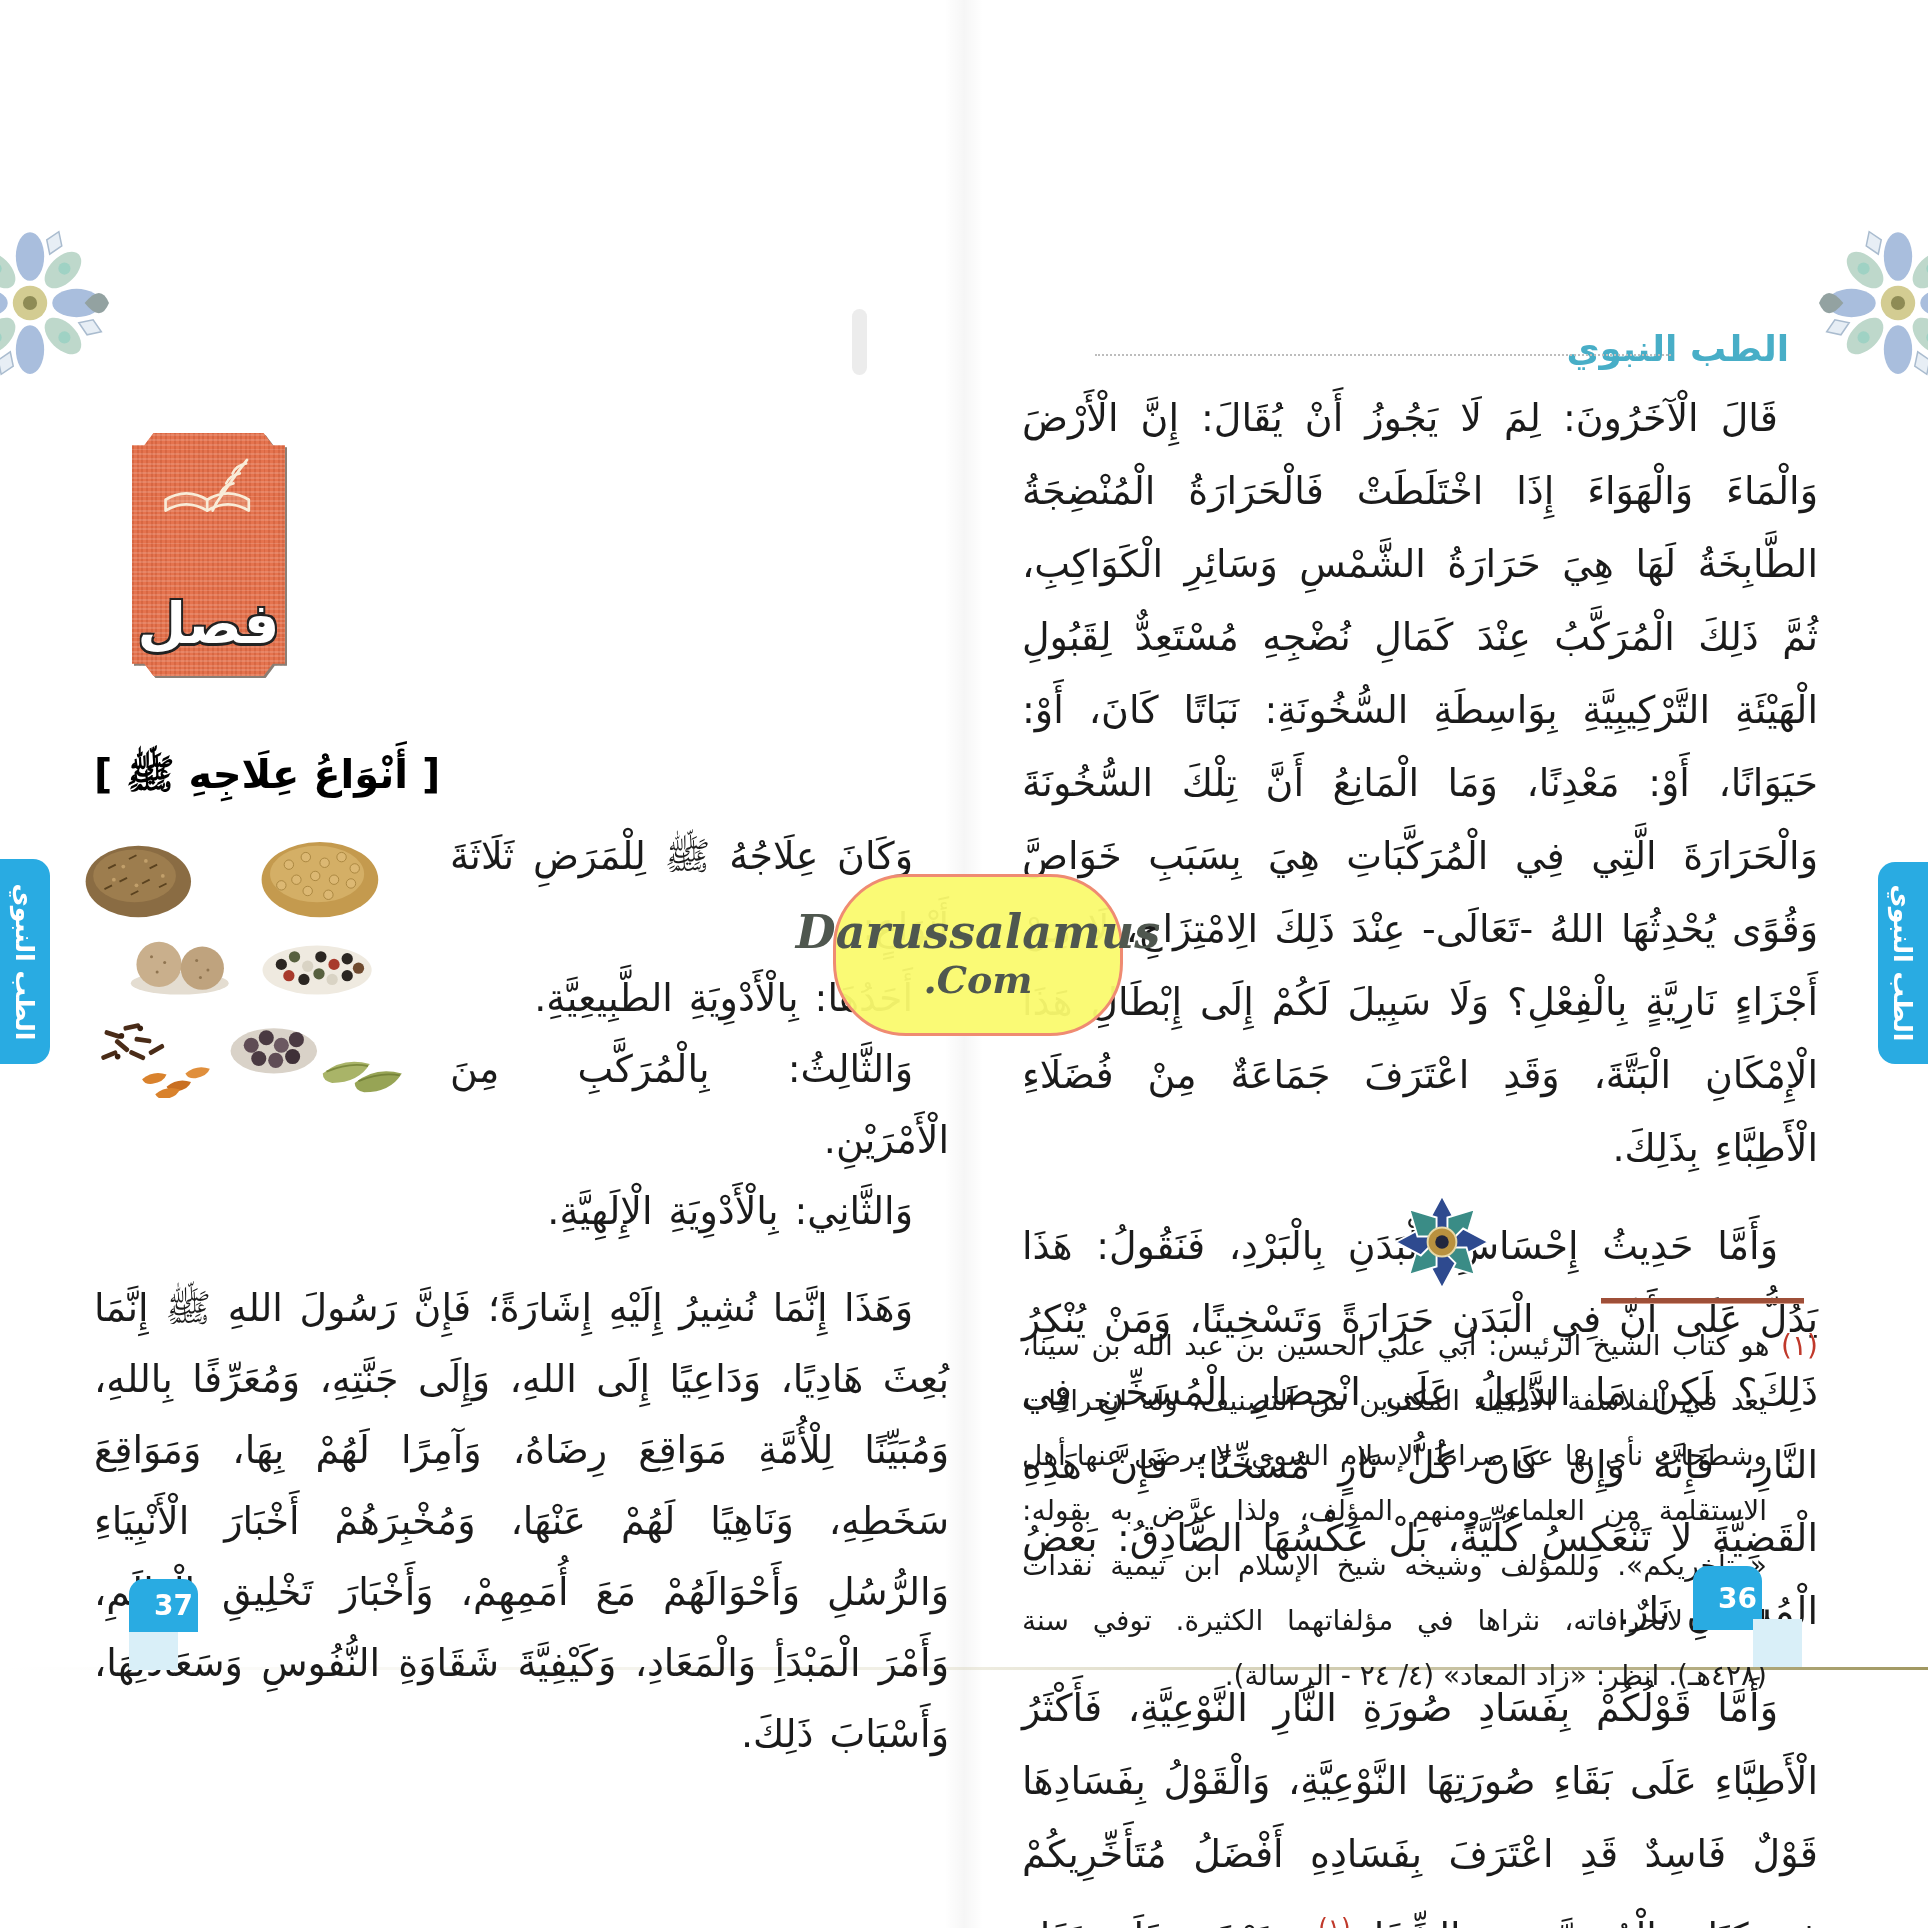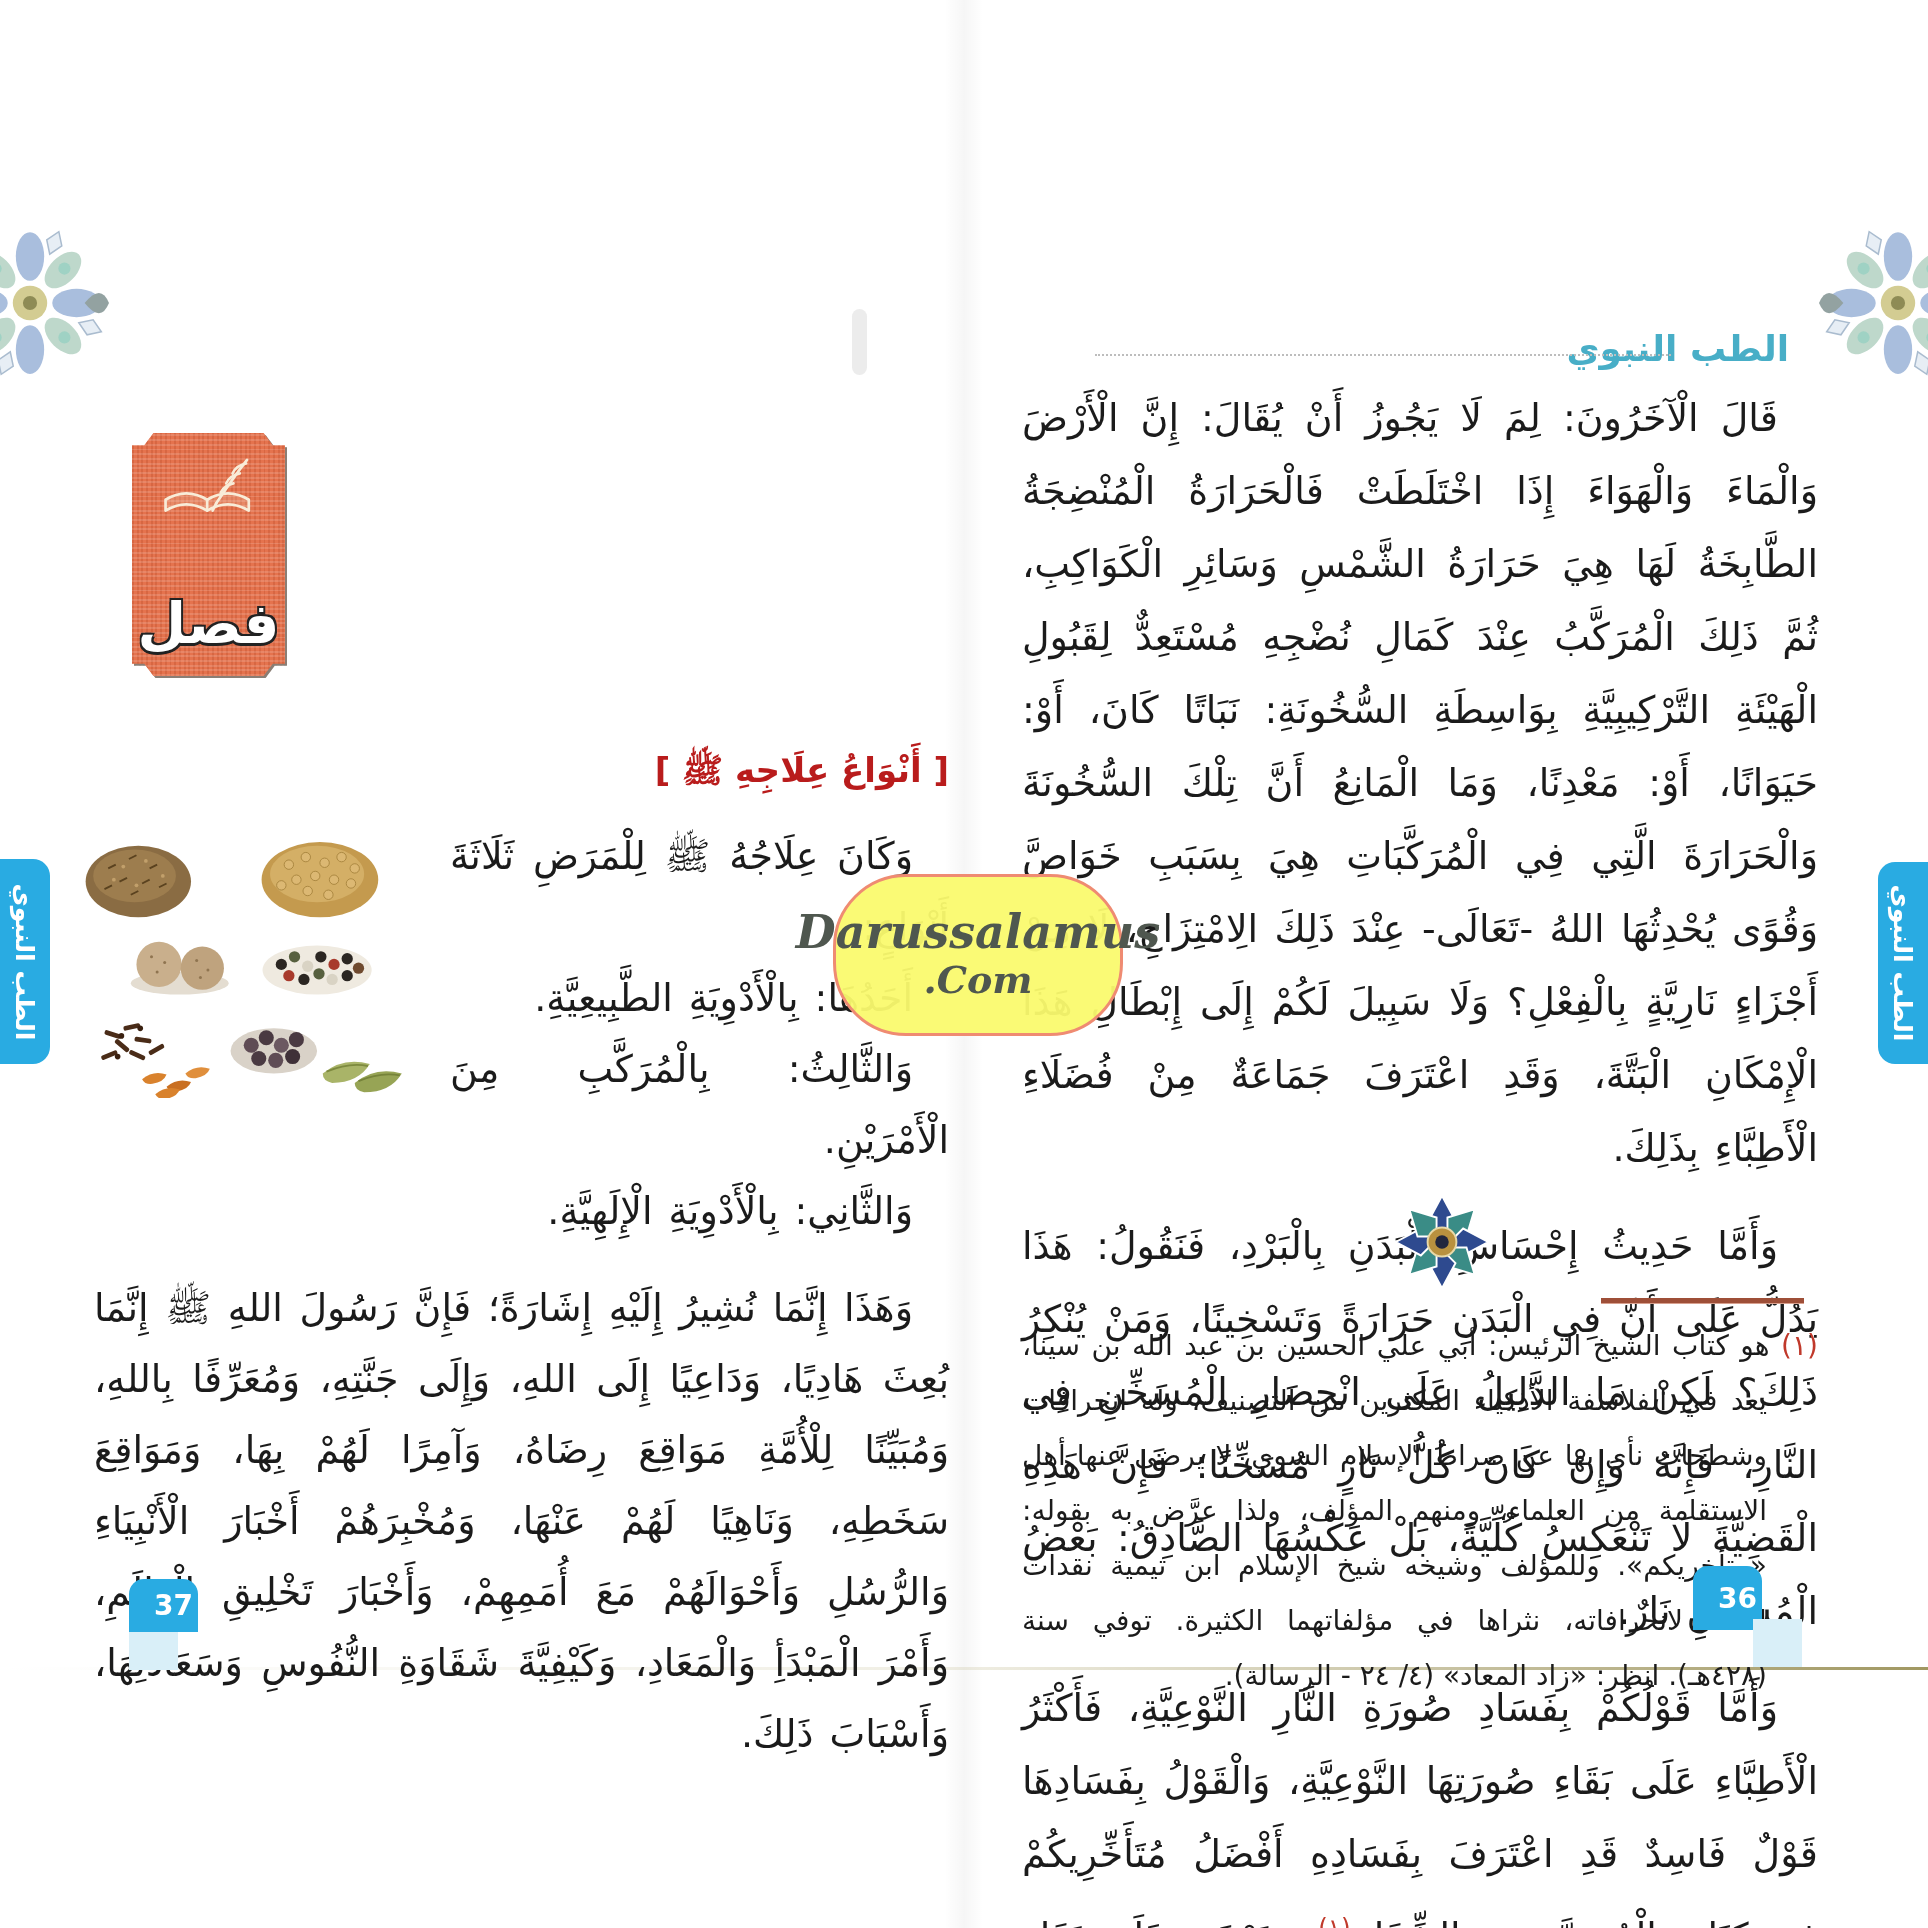--- a/index.html
+++ b/index.html
@@ -25,22 +25,22 @@
     background-color:#e5734e;
     background-image:repeating-linear-gradient(0deg,rgba(255,255,255,0.14) 0 1.9px,rgba(255,255,255,0) 1.9px 4.7px),
                      repeating-linear-gradient(90deg,rgba(180,70,35,0.28) 0 1.9px,rgba(180,70,35,0) 1.9px 4.7px);
     clip-path:polygon(0% 5%,8% 5%,14% 0%,86% 0%,92% 5%,100% 5%,100% 95%,92% 95%,86% 100%,14% 100%,8% 95%,0% 95%);margin-top:28px;}
   .plaque svg{position:absolute;left:50%;top:19px;transform:translateX(-50%);}
   .plaque-label{position:absolute;left:0;right:0;top:158px;text-align:center;
     font-size:56px;font-weight:bold;color:#ffffff;
     text-shadow:-1.9px -1.9px 0 #222,1.9px -1.9px 0 #222,-1.9px 1.9px 0 #222,1.9px 1.9px 0 #222,0 2.8px 0 #222;}
 
   
-  .lp-heading{left:94px;top:750px;width:855px;text-align:right;direction:rtl;
-    color:#b91c1c;font-size:34px;font-weight:bold;}
+  .lp-heading{left:94px;top:750px;width:855px;text-align:left;direction:rtl;
+    color:#000000;font-size:40px;font-weight:bold;}
   .spices{left:80px;top:827px;width:350px;height:271px;}
   .lp-text{left:94px;top:821px;width:855px;direction:rtl;text-align:justify;
     font-size:38px;line-height:71px;word-spacing:3.8px;}
   .lp-text p{margin:0;text-indent:36px;}
   .lp-text p.sp{margin-top:26px;}
   .photo-float{float:left;width:356px;height:279px;}
 
   
   .rp-header{right:139px;top:328px;direction:rtl;color:#48aec7;font-size:36px;font-weight:bold;line-height:41px;}
   .rp-dotline{left:1095px;top:354px;width:576px;border-top:2.8px dotted #bdbdbd;height:0;}

